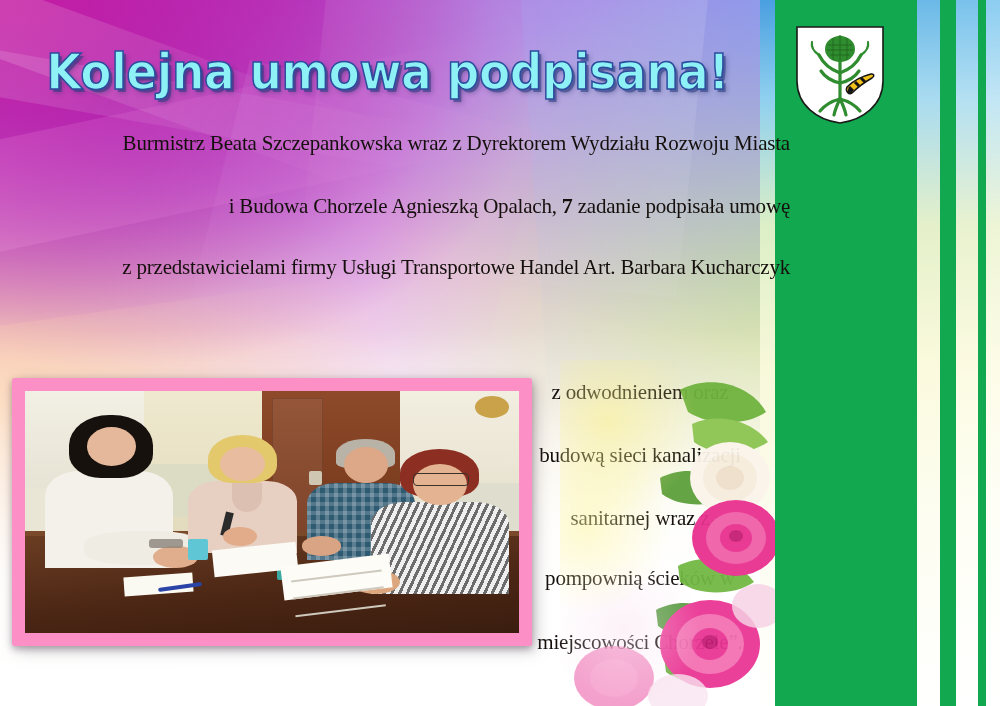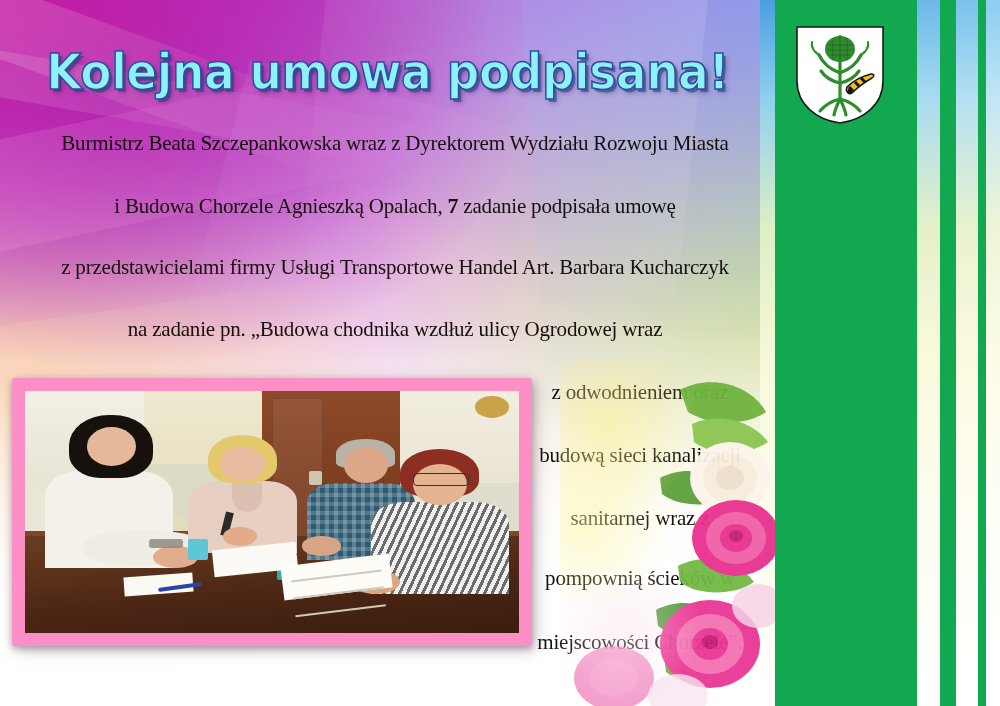--- a/index.html
+++ b/index.html
@@ -68,21 +68,21 @@
   
   .body-text{position:absolute;left:0;top:0;width:790px;height:706px;}
   .line{
     position:absolute;
     font-family:"Liberation Serif", serif;
     font-size:21px;
     color:#15100d;
     white-space:nowrap;
     letter-spacing:-0.2px;
   }
-  .lfull{left:0;width:790px;text-align:center;}
+  .lfull{left:0;width:790px;text-align:right;}
   .lright{left:505px;width:270px;text-align:center;}
   .l1{top:131px;}
   .l2{top:193px;}
   .l3{top:255px;}
   .l4{top:317px;}
   .l5{top:380px;}
   .l6{top:443px;}
   .l7{top:506px;}
   .l8{top:566px;}
   .l9{top:630px;}
@@ -222,21 +222,20 @@
       </g>
     </svg>
   </div>
 
   <div class="title">Kolejna umowa podpisana!</div>
 
   <div class="body-text">
     <div class="line lfull l1">Burmistrz Beata Szczepankowska wraz z Dyrektorem Wydziału Rozwoju Miasta</div>
     <div class="line lfull l2"><span>i Budowa Chorzele Agnieszką Opalach, </span><span class="num7">7</span><span> zadanie podpisała umowę</span></div>
     <div class="line lfull l3">z przedstawicielami firmy Usługi Transportowe Handel Art. Barbara Kucharczyk</div>
-    <div class="line lfull l4">na zadanie pn. „Budowa chodnika wzdłuż ulicy Ogrodowej wraz</div>
     <div class="line lright l5">z odwodnieniem oraz</div>
     <div class="line lright l6">budową sieci kanalizacji</div>
     <div class="line lright l7">sanitarnej wraz z</div>
     <div class="line lright l8">pompownią ścieków w</div>
     <div class="line lright l9">miejscowości Chorzele”.</div>
   </div>
 
   <div class="flowers">
     <div class="wash"></div>
     <svg width="215" height="346" viewBox="0 0 215 346">

